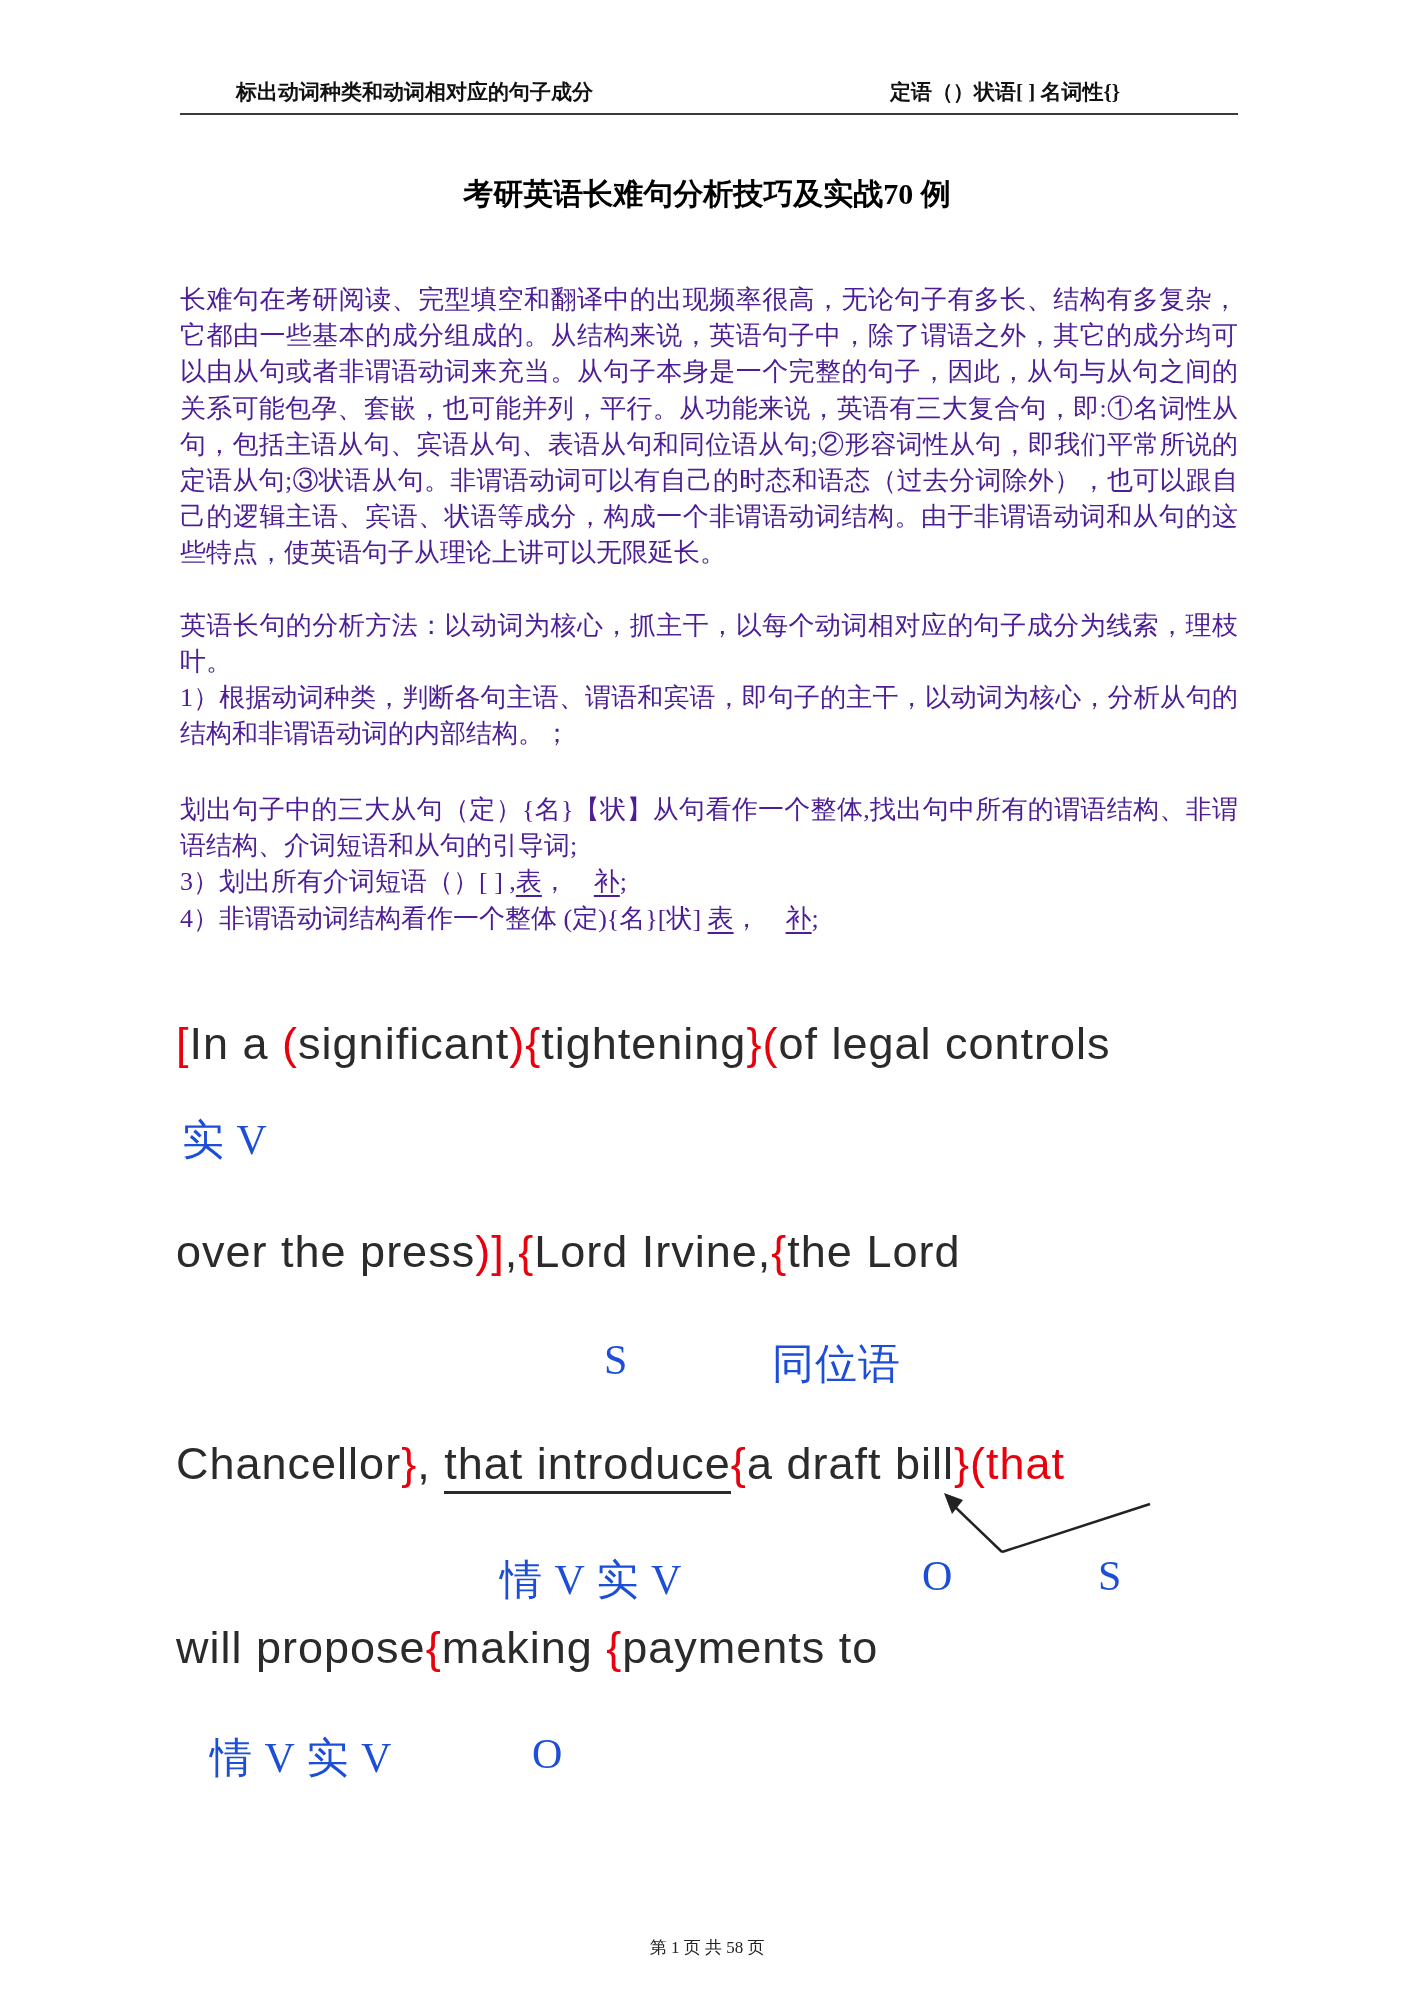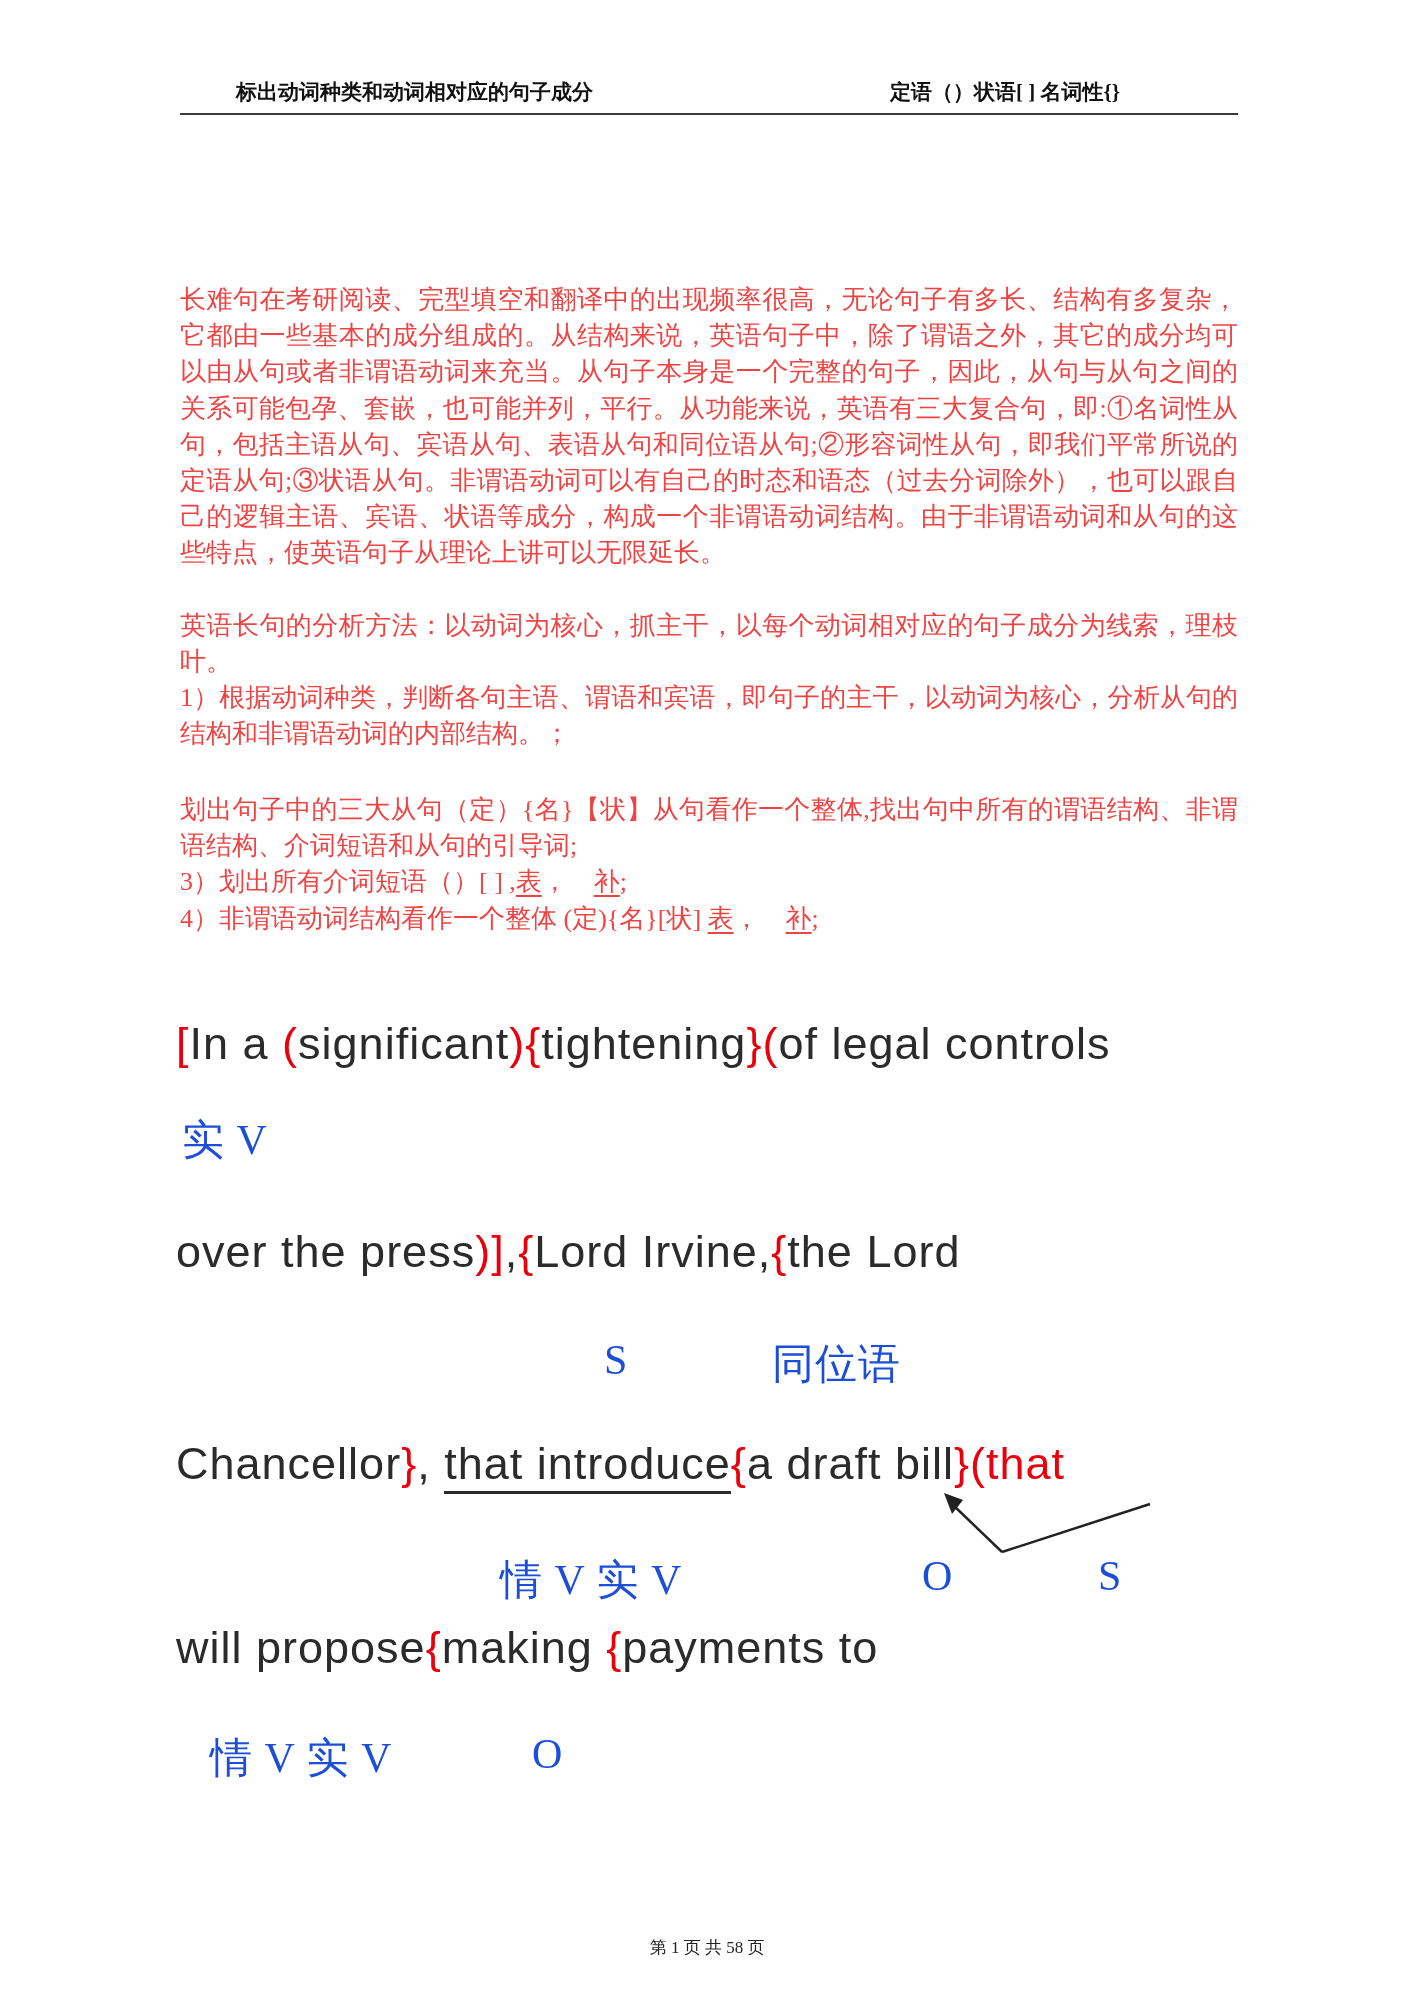--- a/index.html
+++ b/index.html
@@ -27,21 +27,21 @@
 
   
   .title{
     top:174px;left:0;width:100%;
     text-align:center;font-size:30px;font-weight:bold;color:#000;
   }
 
   
   .body-text{
     font-size:26px;line-height:36.2px;
-    text-align:justify;color:#ef4444;
+    text-align:justify;color:#4c1d95;
   }
   .p1{top:282px;left:180px;width:1058px;}
   .p2{top:608px;left:180px;width:1058px;}
   .p3{top:680px;left:180px;width:1058px;}
   .steps{top:792px;left:180px;width:1058px;}
   .steps p{margin:0;}
   .example{top:964px;left:180px;width:1058px;text-align:left;}
   .u{text-decoration:underline;text-underline-offset:5px;}
 
   
@@ -85,20 +85,21 @@
 </head>
 <body>
 
 <div class="page">
 
   <div class="abs hdr">
     <span class="hl">标出动词种类和动词相对应的句子成分</span>
     <span class="hr">定语（）状语[ ] 名词性{}</span>
   </div>
 
+  <div class="abs title">考研英语长难句分析技巧及实战70 例</div>
 
   <div class="abs body-text p1">长难句在考研阅读、完型填空和翻译中的出现频率很高，无论句子有多长、结构有多复杂，它都由一些基本的成分组成的。从结构来说，英语句子中，除了谓语之外，其它的成分均可以由从句或者非谓语动词来充当。从句子本身是一个完整的句子，因此，从句与从句之间的关系可能包孕、套嵌，也可能并列，平行。从功能来说，英语有三大复合句，即:①名词性从句，包括主语从句、宾语从句、表语从句和同位语从句;②形容词性从句，即我们平常所说的定语从句;③状语从句。非谓语动词可以有自己的时态和语态（过去分词除外），也可以跟自己的逻辑主语、宾语、状语等成分，构成一个非谓语动词结构。由于非谓语动词和从句的这些特点，使英语句子从理论上讲可以无限延长。</div>
 
   <div class="abs body-text p2"> 英语长句的分析方法：以动词为核心，抓主干，以每个动词相对应的句子成分为线索，理枝叶。</div>
 
   <div class="abs body-text p3">1）根据动词种类，判断各句主语、谓语和宾语，即句子的主干，以动词为核心，分析从句的结构和非谓语动词的内部结构。；</div>
 
   <div class="abs body-text steps">
     <p>划出句子中的三大从句（定）{名}【状】从句看作一个整体,找出句中所有的谓语结构、非谓语结构、介词短语和从句的引导词;</p>
     <p><span>3）划出所有介词短语（）[ ] ,</span><span class="u">表</span><span>，　</span><span class="u">补</span><span>;</span></p>

